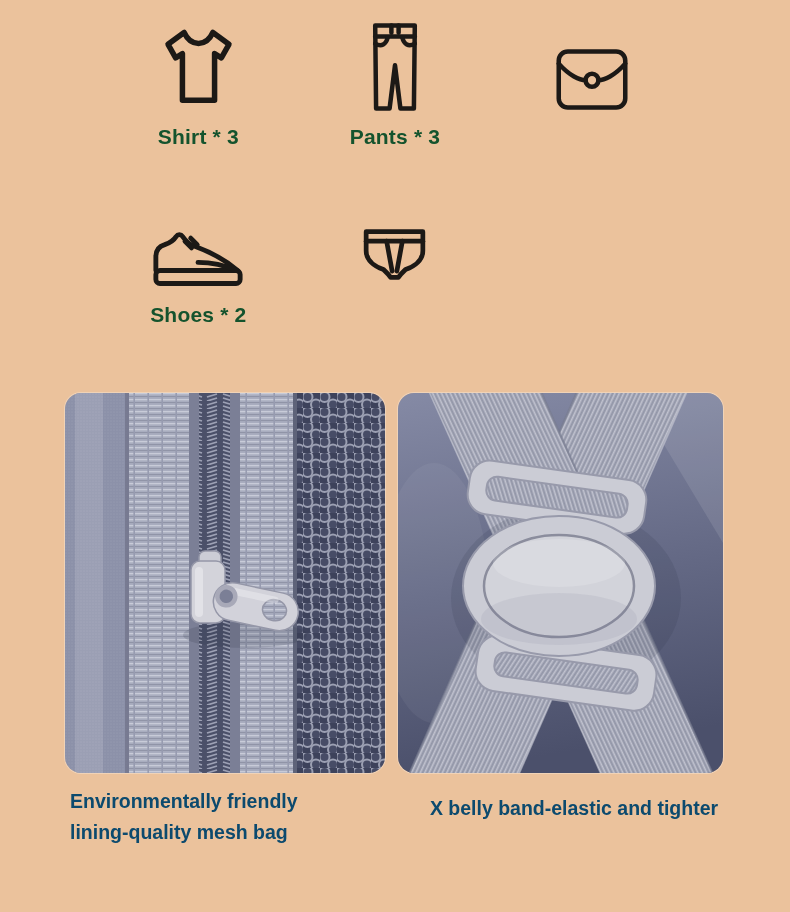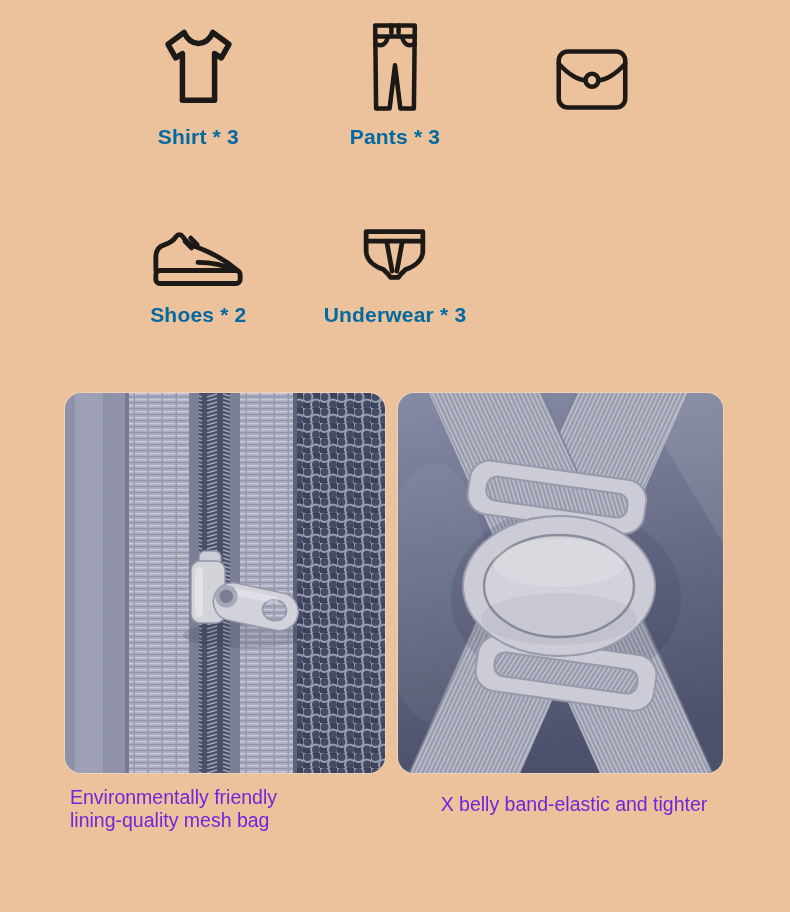--- a/index.html
+++ b/index.html
@@ -9,30 +9,30 @@
   }
   .icons-grid{
     position:absolute;left:100px;top:16px;width:590px;
     display:grid;grid-template-columns:repeat(3,1fr);row-gap:44px;
   }
   .cap-cell{display:flex;flex-direction:column;align-items:center;}
   .icon-box{height:96px;display:flex;align-items:flex-end;justify-content:center;}
   .icon-box svg{display:block;}
   .cap-label{
     margin-top:12px;line-height:26px;font-size:21px;font-weight:600;
-    color:#0369a1;letter-spacing:.2px;text-align:center;white-space:nowrap;
+    color:#14532d;letter-spacing:.2px;text-align:center;white-space:nowrap;
   }
   .photo{
     position:absolute;top:393px;height:380px;border-radius:16px;overflow:hidden;
     box-shadow:0 0 0 1px rgba(255,255,255,.28);
   }
   .photo svg{display:block;width:100%;height:100%;}
   .photo-left{left:65px;width:320px;}
   .photo-right{left:398px;width:325px;}
-  .caption{position:absolute;color:#6d28d9;font-size:19.5px;line-height:23px;font-weight:400;}
+  .caption{position:absolute;color:#0c4a6e;font-size:19.5px;line-height:31px;font-weight:700;}
   .caption-left{left:70px;top:786px;width:245px;}
   .caption-right{left:414px;top:793px;width:320px;text-align:center;}
 </style>
 </head>
 <body>
 
 <div class="canvas">
 
   <div class="icons-grid">
 
@@ -85,21 +85,20 @@
 
     <div class="cap-cell">
       <div class="icon-box">
         <svg width="79" height="63" viewBox="0 0 100 80" fill="none" stroke="#1c1916" stroke-width="6" stroke-linejoin="round" stroke-linecap="round">
           <path d="M14 6 H86 V30 C86 42 76 50 64 54 L58 60 L55 64 H45 L42 60 L36 54 C24 50 14 42 14 30 Z"></path>
           <path d="M14 18 H86"></path>
           <path d="M40 18 L47 56"></path>
           <path d="M60 18 L53 56"></path>
         </svg>
       </div>
-      <div class="cap-label">Underwear * 3</div>
     </div>
   </div>
 
   <figure class="photo photo-left" style="margin:0">
     <svg viewBox="0 0 320 380" preserveAspectRatio="none">
       <defs>
         <pattern id="lp-fab" width="3" height="3" patternUnits="userSpaceOnUse">
           <circle cx="1" cy="1" r="0.5" fill="#ffffff" opacity="0.16"></circle>
         </pattern>
         <pattern id="lp-web" width="14" height="6" patternUnits="userSpaceOnUse">

